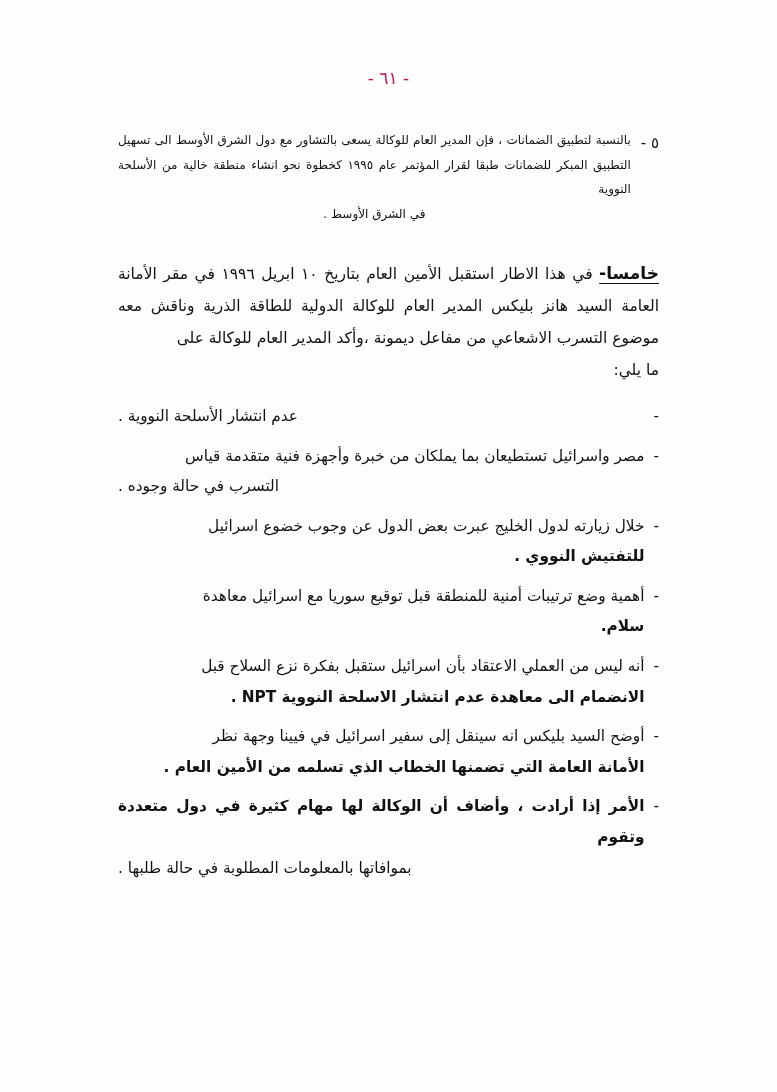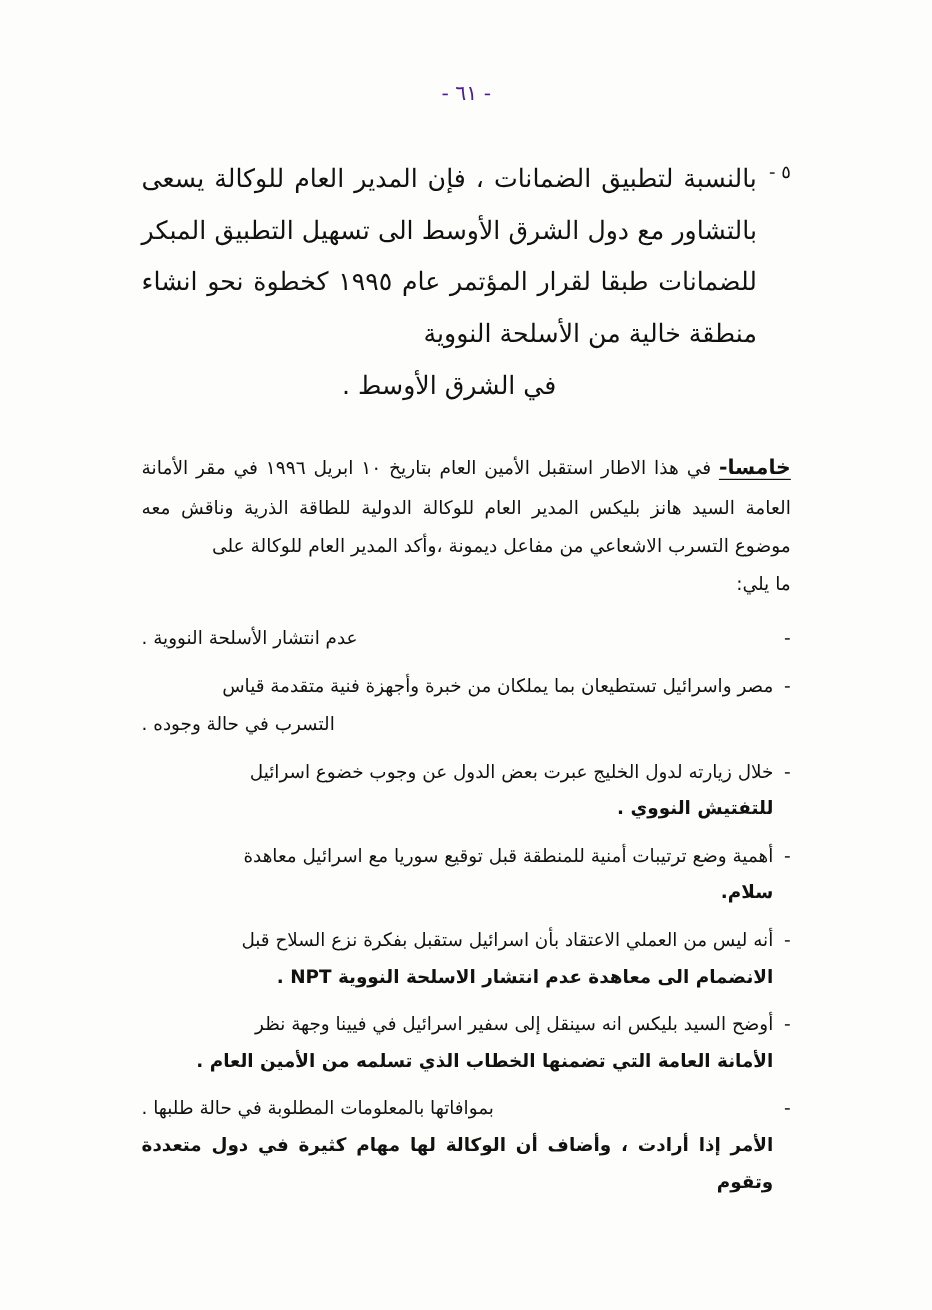--- a/index.html
+++ b/index.html
@@ -19,21 +19,21 @@
     box-sizing: border-box;
   }
   .page-number {
     position: absolute;
     top: 68px;
     left: 0;
     right: 0;
     text-align: center;
     font-size: 17px;
     letter-spacing: 1px;
-    color: #4c1d95;
+    color: #be185d;
     font-family: "DejaVu Sans", sans-serif;
   }
   .content {
     position: absolute;
     top: 128px;
     right: 118px;
     left: 118px;
     direction: rtl;
     text-align: justify;
     color: #111111;
@@ -48,21 +48,21 @@
   .num-marker {
     flex: 0 0 auto;
     font-size: 15px;
     line-height: 2.05;
     padding-left: 10px;
     white-space: nowrap;
     color: #111;
   }
   .num-body {
     flex: 1 1 auto;
-    font-size: 21px;
+    font-size: 12px;
     line-height: 2.05;
     text-align: justify;
     text-justify: inter-word;
   }
   .num-body .last-line {
     display: block;
     text-align: center;
   }
   
   .section-block {
@@ -184,21 +184,21 @@
         <span class="dash-marker">-</span>
         <span class="dash-text">
           <span>أوضح السيد بليكس انه سينقل إلى سفير اسرائيل في فيينا وجهة نظر</span>
           <span class="line2 right">الأمانة العامة التي تضمنها الخطاب الذي تسلمه من الأمين العام .</span>
         </span>
       </li>
 
       <li class="dash-item">
         <span class="dash-marker">-</span>
         <span class="dash-text">
+          <span class="line2 right">الأمر إذا أرادت ، وأضاف أن الوكالة لها مهام كثيرة في دول متعددة وتقوم</span>
           <span class="line2">بموافاتها بالمعلومات المطلوبة في حالة طلبها .</span>
-          <span class="line2 right">الأمر إذا أرادت ، وأضاف أن الوكالة لها مهام كثيرة في دول متعددة وتقوم</span>
         </span>
       </li>
 
     </ul>
 
   </div>
 </div>
 
 </body></html>

